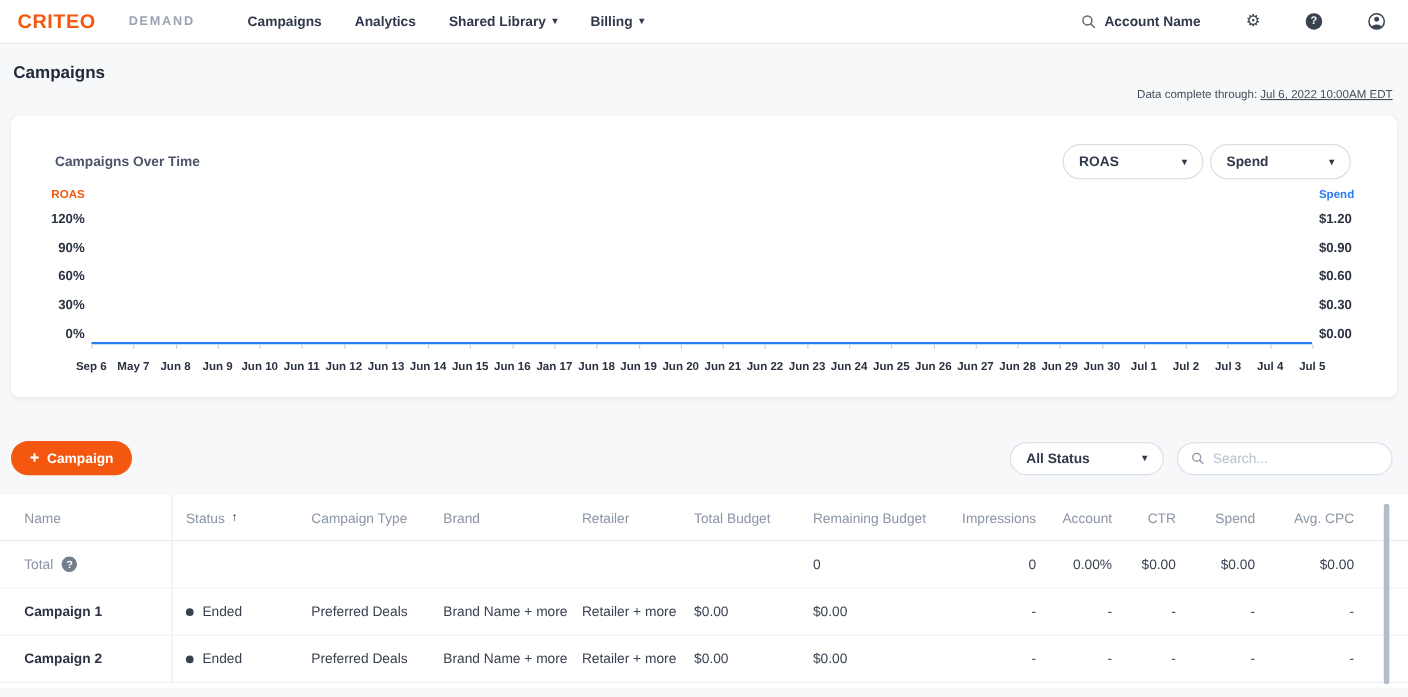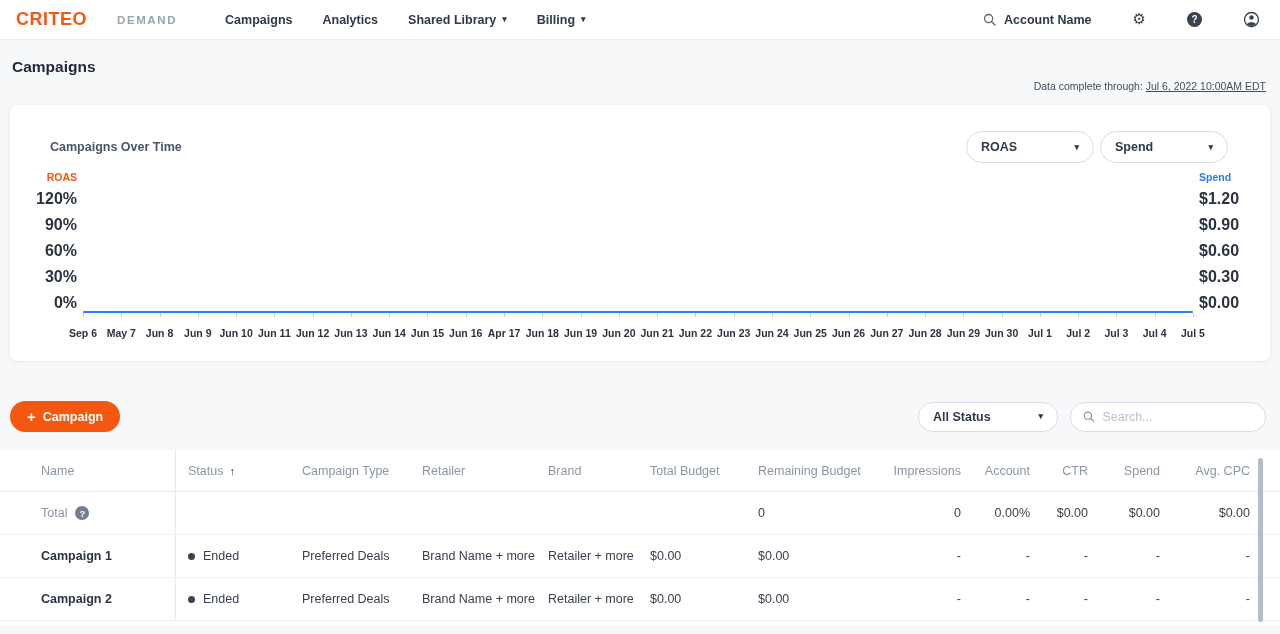--- a/index.html
+++ b/index.html
@@ -29,41 +29,41 @@
   .card{margin:10px 10px 0;background:#fff;border-radius:8px;box-shadow:0 1px 4px rgba(40,50,70,.08);padding-bottom:18px;}
   .card-head{display:flex;align-items:center;justify-content:space-between;padding:26px 42px 0 40px;}
   .chart-title{font-size:12.5px;font-weight:700;color:#4A5568;}
   .pills{display:flex;gap:6px;}
   .pill{height:32px;min-width:128px;border:1px solid #D8DDE5;border-radius:16px;display:flex;align-items:center;justify-content:space-between;padding:0 14px;font-size:12.5px;font-weight:600;color:#2F3949;background:#fff;cursor:pointer;}
   .chart-body{display:grid;grid-template-columns:39px 1fr 51px;column-gap:6px;padding:8px 20px 0 28px;}
   .axis-title{font-size:10.5px;font-weight:700;white-space:nowrap;}
   .ycol.left .axis-title{text-align:right;color:var(--orange);}
   .ycol.right .axis-title{text-align:left;color:var(--blue);}
   .ticks{position:relative;height:104px;margin-top:16px;}
-  .tick{position:absolute;transform:translateY(-50%);font-size:16px;font-weight:700;color:#2B3342;white-space:nowrap;}
+  .tick{position:absolute;transform:translateY(-50%);font-size:12px;font-weight:700;color:#2B3342;white-space:nowrap;}
   .ycol.left .tick{right:0;} .ycol.right .tick{left:0;}
   .plot{position:relative;height:105px;margin-top:37px;}
   .baseline{position:absolute;left:0;right:0;top:103px;height:2px;background:var(--blue);border-radius:1px;}
   .xtick{position:absolute;top:105px;width:1px;height:4px;background:#C6CDD7;}
   .xlabels{position:relative;height:16px;margin-top:14px;}
   .xlabel{position:absolute;transform:translateX(-50%);font-size:10.5px;font-weight:700;color:#2B3342;white-space:nowrap;}
 
   
   .controls{display:flex;align-items:center;justify-content:space-between;margin:40px 14px 0 10px;}
   .btn-orange{height:31px;border:none;border-radius:16px;background:var(--orange);color:#fff;font-size:12.5px;font-weight:700;display:flex;align-items:center;gap:7px;padding:0 17px;font-family:inherit;cursor:pointer;}
   .plus{font-size:15px;font-weight:700;line-height:1;}
   .right-controls{display:flex;gap:12px;align-items:center;}
   .pill.status{width:140px;height:30px;border-radius:15px;}
   .searchbox{width:196px;height:30px;border:1px solid #D8DDE5;border-radius:15px;background:#fff;display:flex;align-items:center;padding:0 12px;gap:8px;}
   .searchbox input{border:none;outline:none;width:100%;font-size:12.5px;color:#2F3949;font-family:inherit;background:transparent;}
   .searchbox input::placeholder{color:#B9C1CD;}
 
   
   .table-wrap{background:#fff;margin-top:18px;position:relative;min-height:175px;}
-  .trow{display:grid;grid-template-columns:157px 114px 120px 126px 102px 108px 120px 95px 69px 58px 72px 90px minmax(0,1fr);align-items:stretch;padding-left:19px;}
+  .trow{display:grid;grid-template-columns:157px 114px 120px 126px 102px 108px 120px 95px 69px 58px 72px 90px minmax(0,1fr);align-items:stretch;}
   .thead{height:42px;border-bottom:1px solid #E7EBF0;}
   .drow{height:43px;border-bottom:1px solid #EDF0F4;}
   .cell{font-size:12.5px;color:#39414F;padding-left:12px;white-space:nowrap;overflow:hidden;display:flex;align-items:center;height:100%;}
   .cell.r{justify-content:flex-end;padding-left:0;}
   .name-cell{padding-left:22px;border-right:1px solid #E5E9EE;gap:8px;}
   .thead .cell{color:#8B95A5;font-weight:400;}
   .camp-name{font-weight:700;color:#2B3342;}
   .total-label{color:#8B95A5;}
   .help-circle{width:14px;height:14px;border-radius:50%;background:#747E8D;color:#fff;font-size:9.5px;font-weight:700;display:inline-flex;align-items:center;justify-content:center;flex:none;cursor:pointer;}
   .status-dot{width:7px;height:7px;border-radius:50%;background:#3A4252;display:inline-block;margin-right:8px;flex:none;}
@@ -180,21 +180,21 @@
             <div class="xlabel" style="left: 3.44828%;">May 7</div>
             <div class="xlabel" style="left: 6.89655%;">Jun 8</div>
             <div class="xlabel" style="left: 10.3448%;">Jun 9</div>
             <div class="xlabel" style="left: 13.7931%;">Jun 10</div>
             <div class="xlabel" style="left: 17.2414%;">Jun 11</div>
             <div class="xlabel" style="left: 20.6897%;">Jun 12</div>
             <div class="xlabel" style="left: 24.1379%;">Jun 13</div>
             <div class="xlabel" style="left: 27.5862%;">Jun 14</div>
             <div class="xlabel" style="left: 31.0345%;">Jun 15</div>
             <div class="xlabel" style="left: 34.4828%;">Jun 16</div>
-            <div class="xlabel" style="left: 37.931%;">Apr 17</div>
+            <div class="xlabel" style="left: 37.931%;">Jan 17</div>
             <div class="xlabel" style="left: 41.3793%;">Jun 18</div>
             <div class="xlabel" style="left: 44.8276%;">Jun 19</div>
             <div class="xlabel" style="left: 48.2759%;">Jun 20</div>
             <div class="xlabel" style="left: 51.7241%;">Jun 21</div>
             <div class="xlabel" style="left: 55.1724%;">Jun 22</div>
             <div class="xlabel" style="left: 58.6207%;">Jun 23</div>
             <div class="xlabel" style="left: 62.069%;">Jun 24</div>
             <div class="xlabel" style="left: 65.5172%;">Jun 25</div>
             <div class="xlabel" style="left: 68.9655%;">Jun 26</div>
             <div class="xlabel" style="left: 72.4138%;">Jun 27</div>
@@ -247,24 +247,24 @@
           <div>Name</div>
         </div>
         <div class="cell l">
           <div>Status</div>
           <div class="sort">↑</div>
         </div>
         <div class="cell l">
           <div>Campaign Type</div>
         </div>
         <div class="cell l">
+          <div>Brand</div>
+        </div>
+        <div class="cell l">
           <div>Retailer</div>
-        </div>
-        <div class="cell l">
-          <div>Brand</div>
         </div>
         <div class="cell l">
           <div>Total Budget</div>
         </div>
         <div class="cell l">
           <div>Remaining Budget</div>
         </div>
         <div class="cell r">
           <div>Impressions</div>
         </div>

